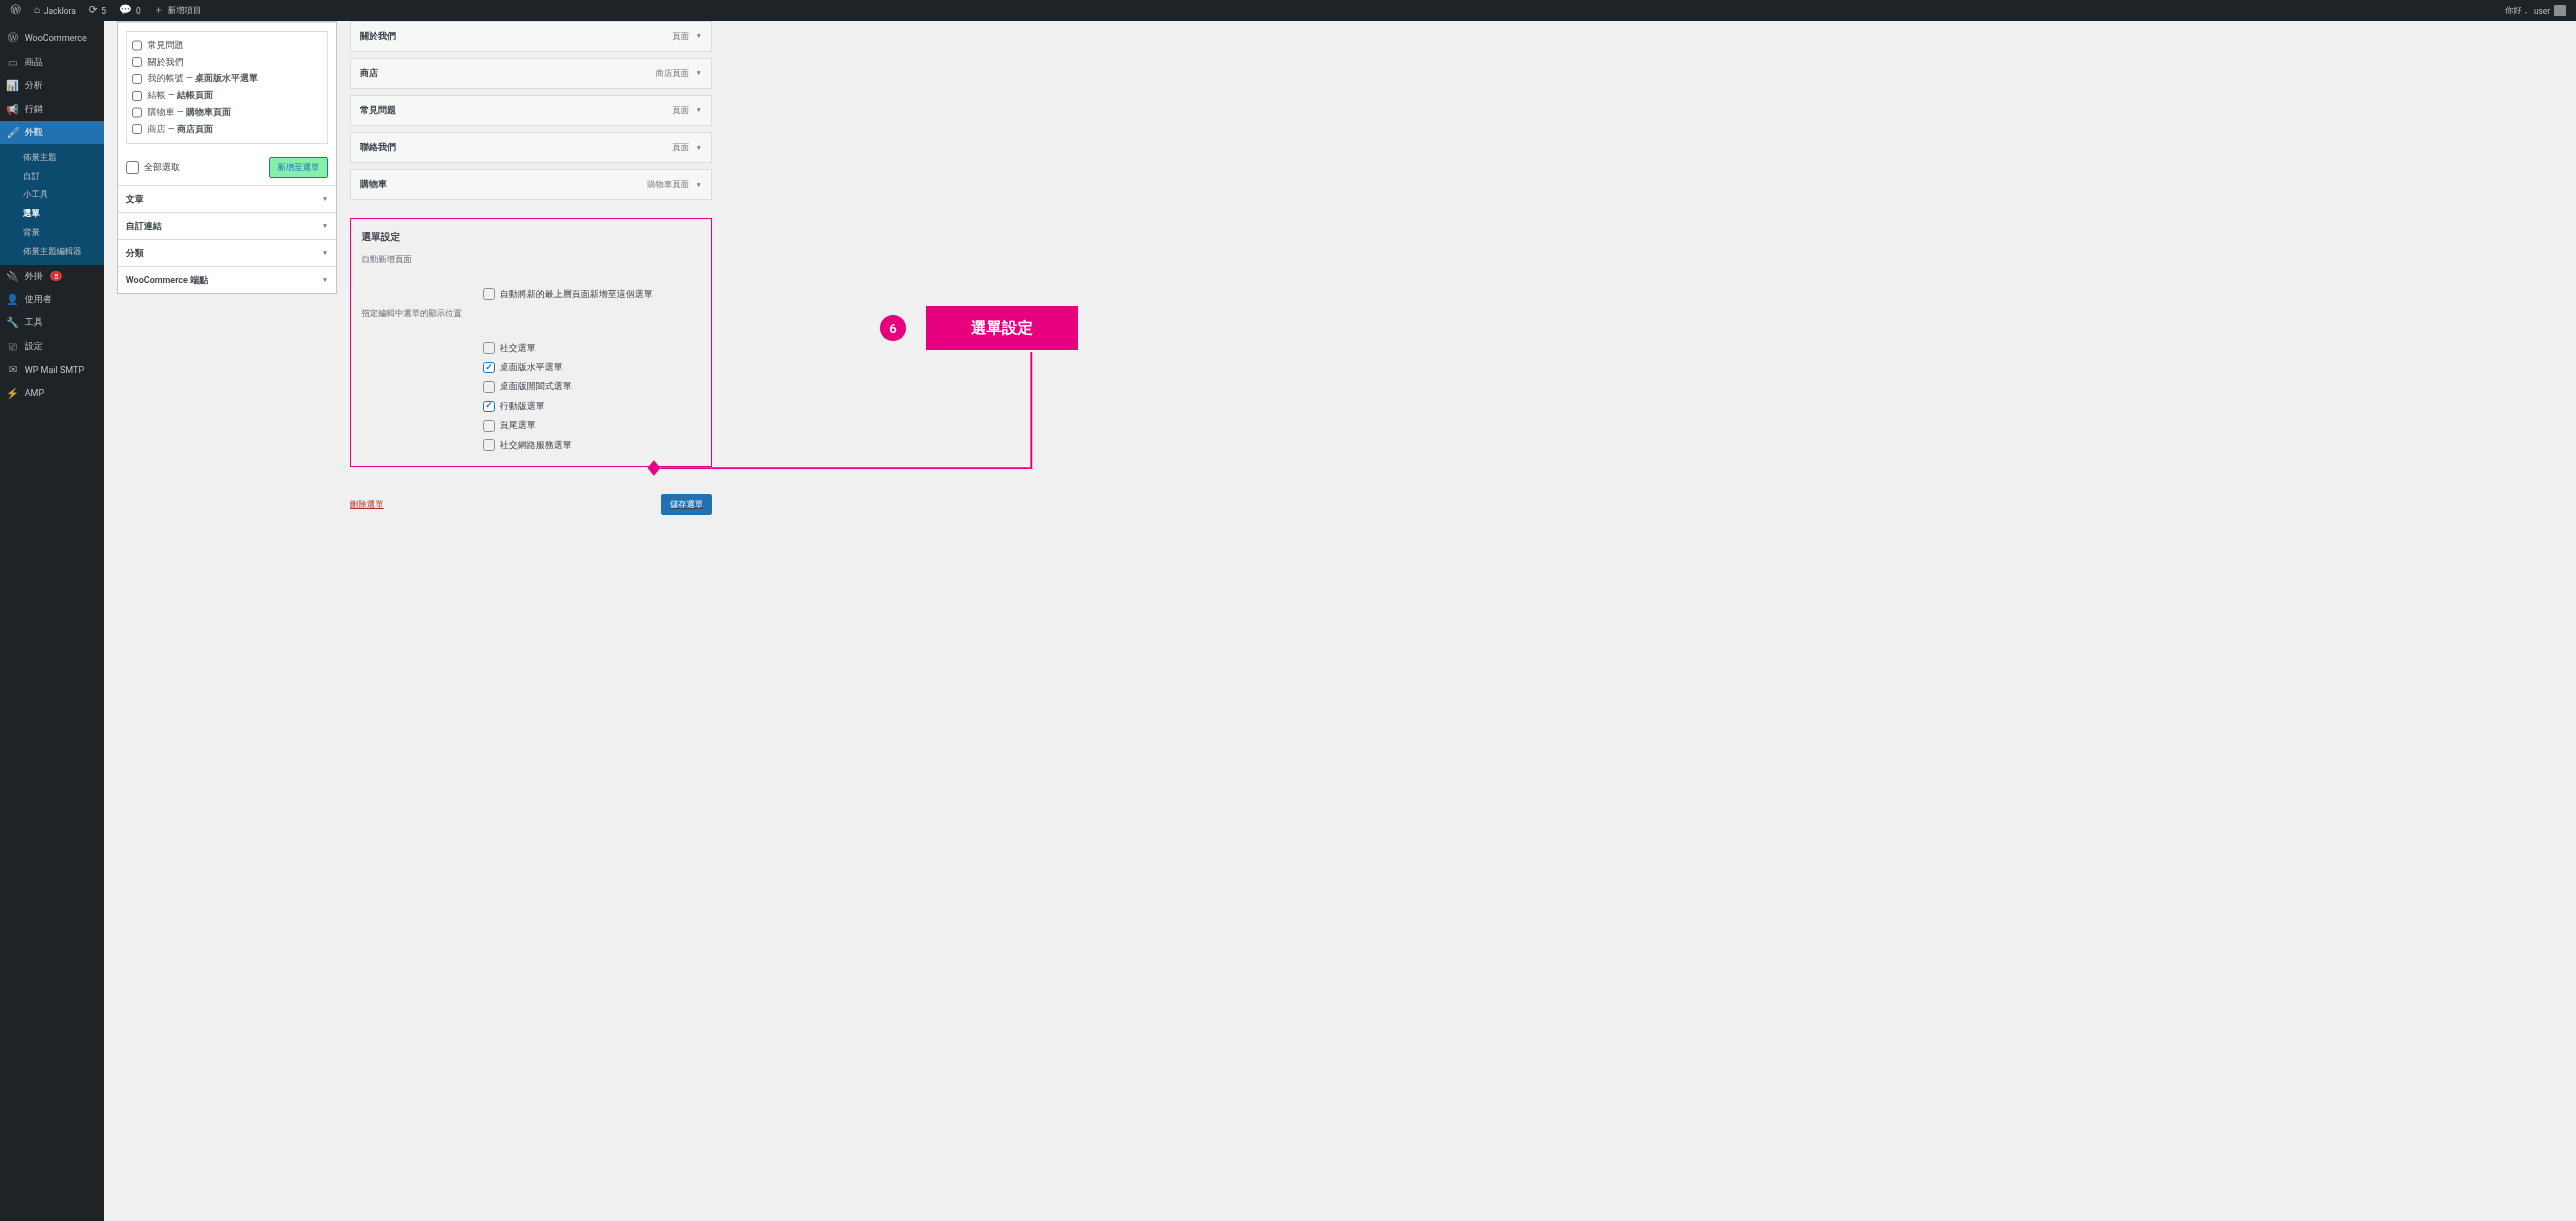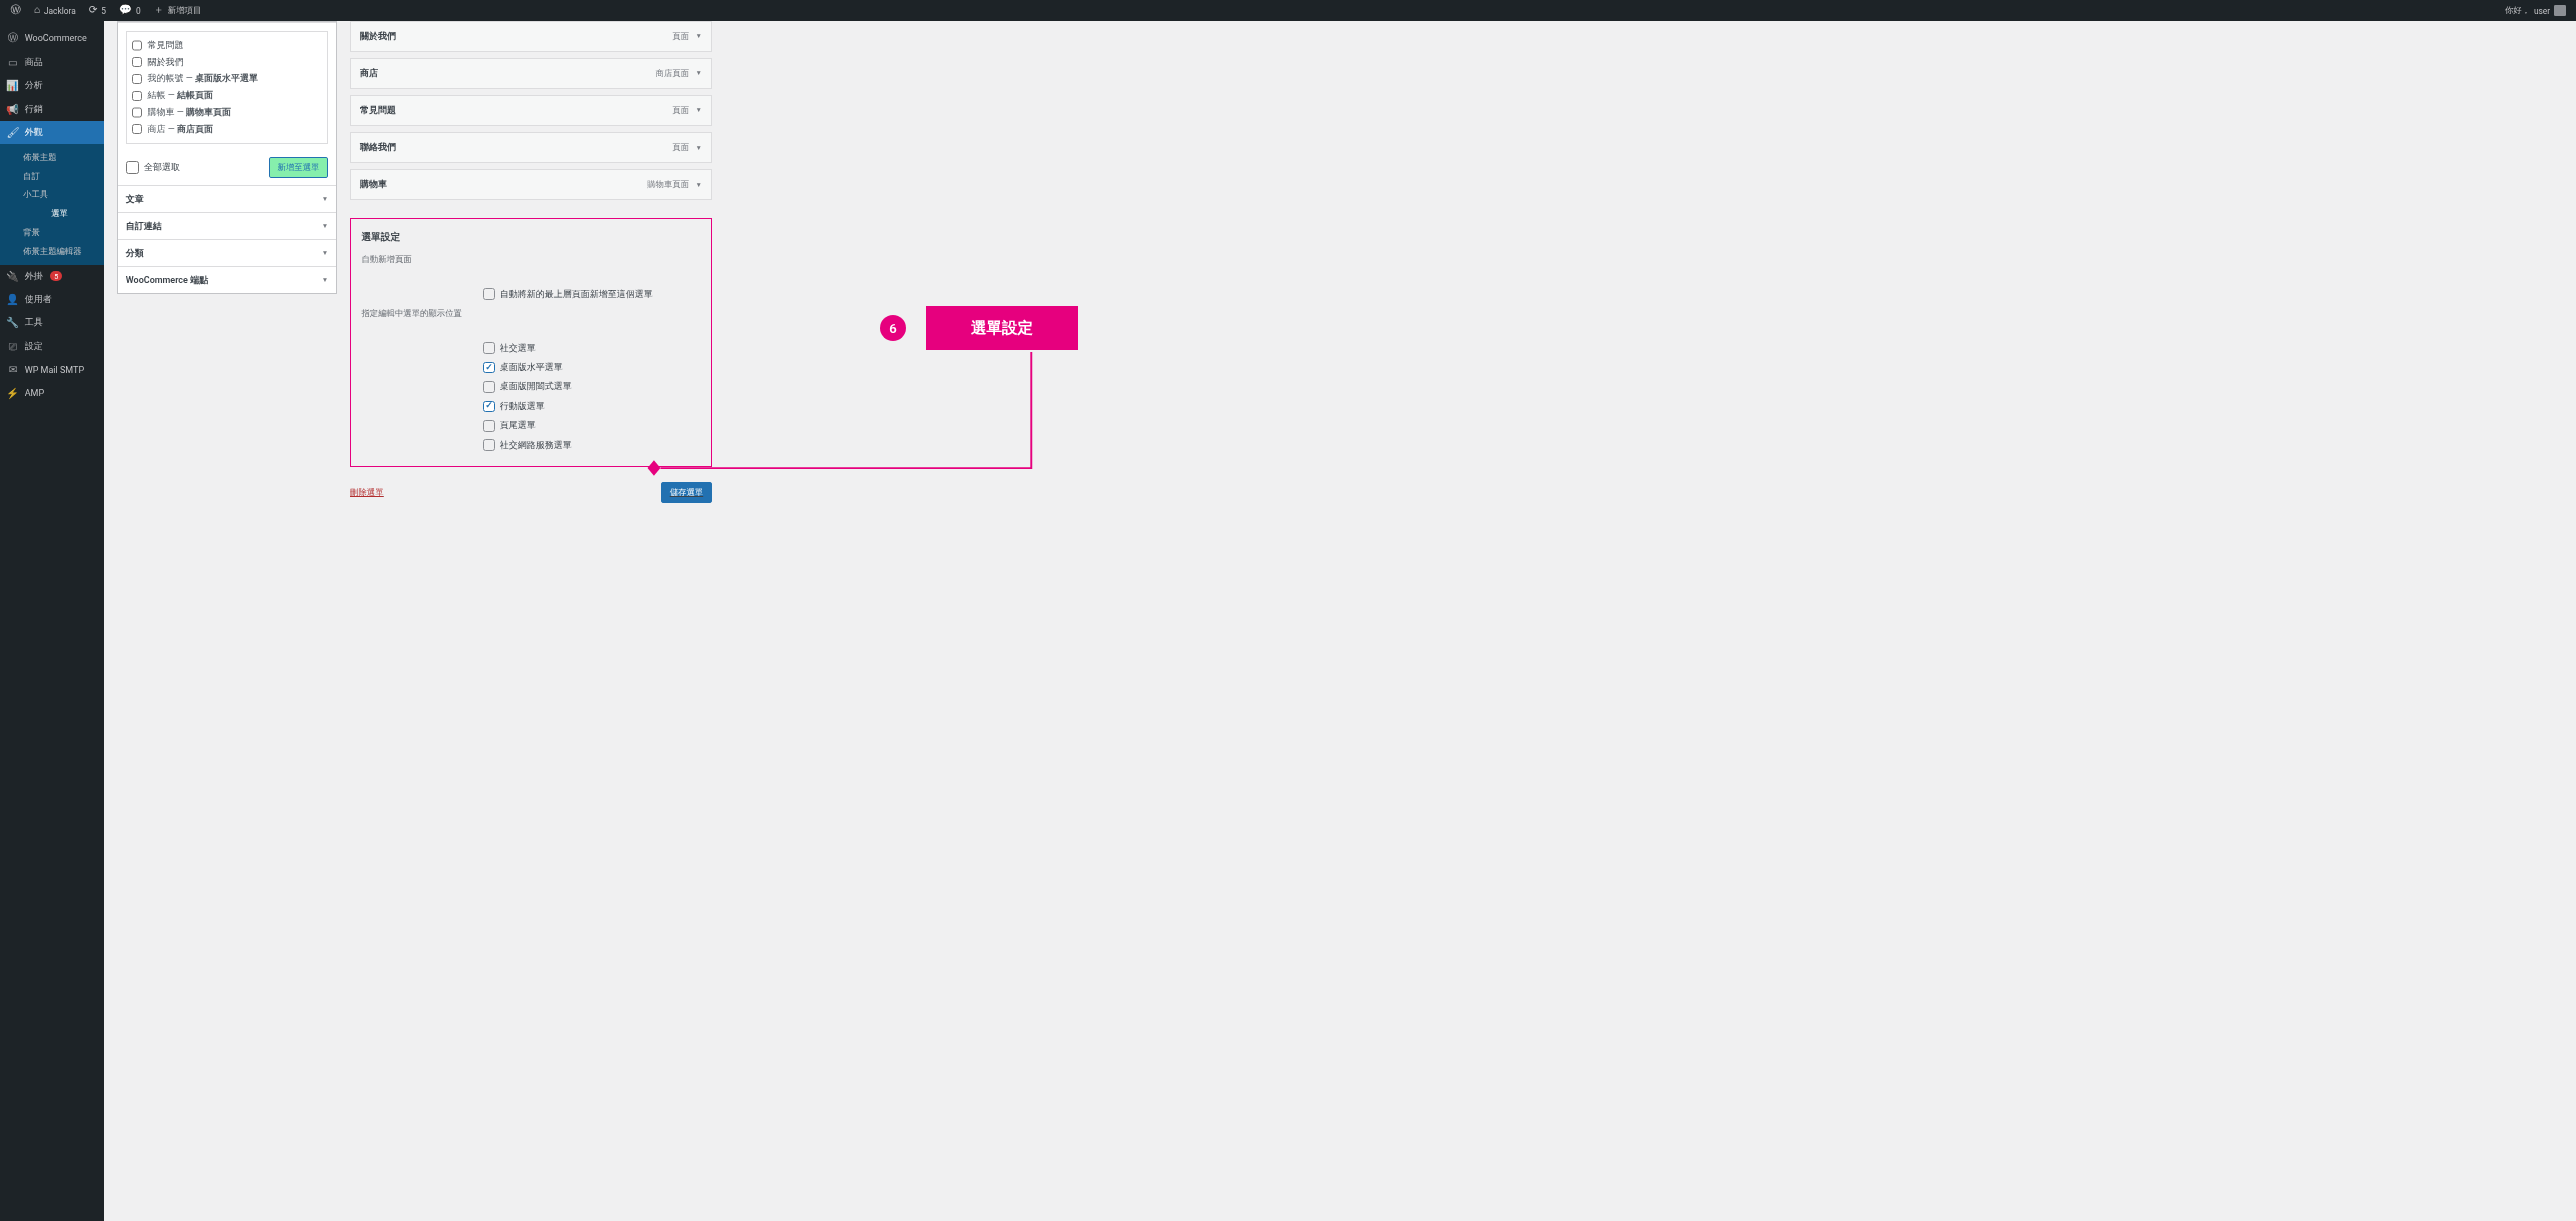--- a/index.html
+++ b/index.html
@@ -14,21 +14,21 @@
 
 
 .wrap { display: flex; min-height: calc(100vh - 21px); }
 .sidebar { width: 104px; background: #1d2327; color: #c3c4c7; padding-top: 5.2px; }
 .menu-item { display: flex; align-items: center; gap: 5.2px; padding: 5.2px 6.5px; cursor: pointer; font-size: 9px; }
 .menu-item .ico { width: 13px; text-align: center; font-size: 10.4px; opacity: .8; }
 .menu-item.current { background: #2271b1; color: #fff; position: relative; }
 .menu-item.current::after { content: ""; position: absolute; right: -5.2px; top: 50%; margin-top: -5.2px; border: 5.2px solid transparent; border-right-color: #f0f0f1; }
 .submenu { background: #0c4a6e; padding: 3.9px 0; }
 .submenu-item { padding: 3.9px 7.8px 3.9px 23px; cursor: pointer; font-size: 8.4px; color: #c3c4c7; }
-.submenu-item.current { color: #fff; font-weight: 400; text-align: center; }
+.submenu-item.current { color: #fff; font-weight: 700; }
 .badge { background: #d63638; color: #fff; border-radius: 5.8px; padding: 0.6px 3.9px; font-size: 7.1px; margin-left: 2.6px; }
 
 
 .main { flex: 1; padding: 0 13px 26px; position: relative; }
 .columns { display: flex; gap: 13px; align-items: flex-start; }
 .col-left { width: 220px; }
 .col-right { flex: 1; max-width: 362px; }
 
 
 .metabox { background: #fff; border: 0.6px solid #c3c4c7; margin-bottom: 9px; }
@@ -56,21 +56,21 @@
 .settings-title { font-weight: 700; font-size: 9.7px; margin-bottom: 9px; }
 .settings-row { display: flex; gap: 11.6px; margin-bottom: 2.6px; align-items: flex-start; }
 .settings-label { width: 110px; color: #646970; font-size: 8.4px; padding-top: 1.3px; }
 .settings-opts { flex: 1; margin-top: 32px; }
 .opt { display: flex; align-items: center; gap: 5.2px; padding: 3.2px 0; font-size: 9px; }
 .opt input[type=checkbox] { width: 11.6px; height: 11.6px; border: 0.6px solid #8c8f94; border-radius: 2.6px; appearance: none; position: relative; cursor: pointer; }
 .opt input[type=checkbox]:checked { border-color: #2271b1; background: #fff; }
 .opt input[type=checkbox]:checked::after { content: "✓"; position: absolute; left: 1.3px; top: -1.3px; color: #2271b1; font-weight: 700; font-size: 9px; }
 
 
-.menu-footer { display: flex; justify-content: space-between; align-items: center; margin-top: 15px; text-decoration: underline; }
+.menu-footer { display: flex; justify-content: space-between; align-items: center; margin-top: 27px; text-decoration: underline; }
 .delete-link { color: #b32d2e; text-decoration: underline; cursor: pointer; }
 .btn-primary { background: #2271b1; color: #fff; border: 0.6px solid #2271b1; padding: 3.9px 7.8px; border-radius: 1.9px; cursor: pointer; font-size: 8.4px; }
 
 
 .ann-badge { position: absolute; left: 776px; top: 294px; width: 26px; height: 26px; border-radius: 50%; background: #e6007e; color: #fff; display: flex; align-items: center; justify-content: center; font-size: 13px; font-weight: 600; }
 .ann-label { position: absolute; left: 822px; top: 285px; background: #e6007e; color: #fff; padding: 11.6px 45px; font-size: 15.5px; font-weight: 600; }
 .ann-arrow { position: absolute; left: 543px; top: 331px; width: 388px; height: 129px; pointer-events: none; }
 </style>
 </head>
 <body>

